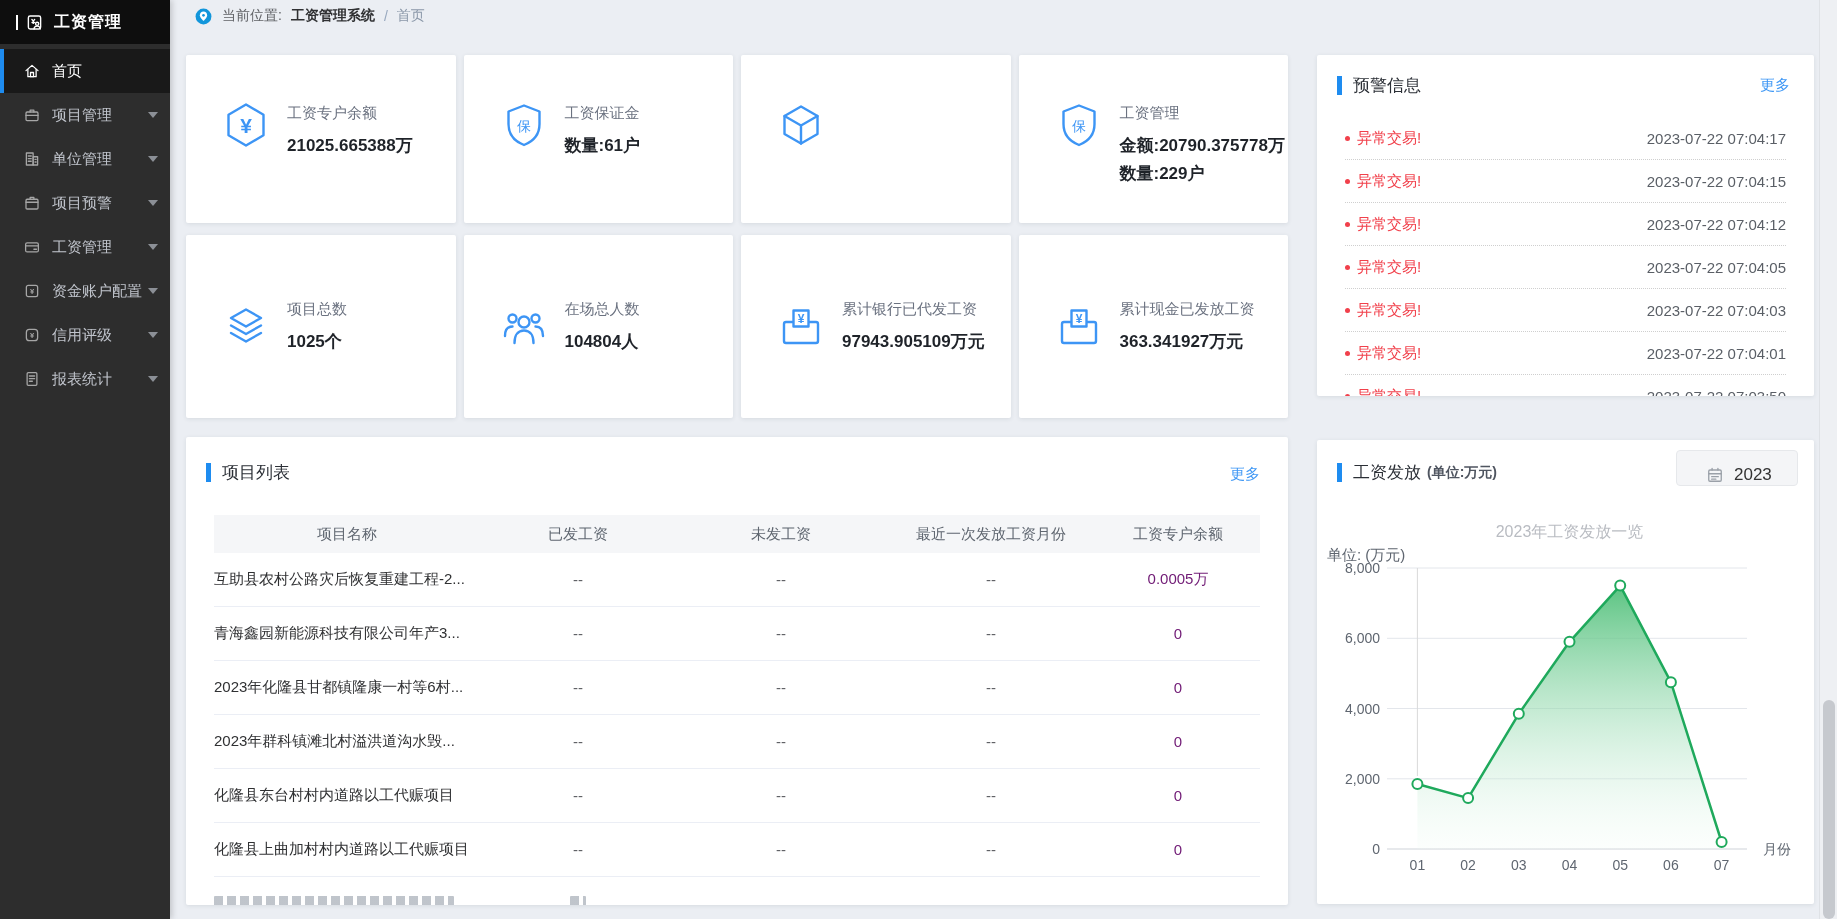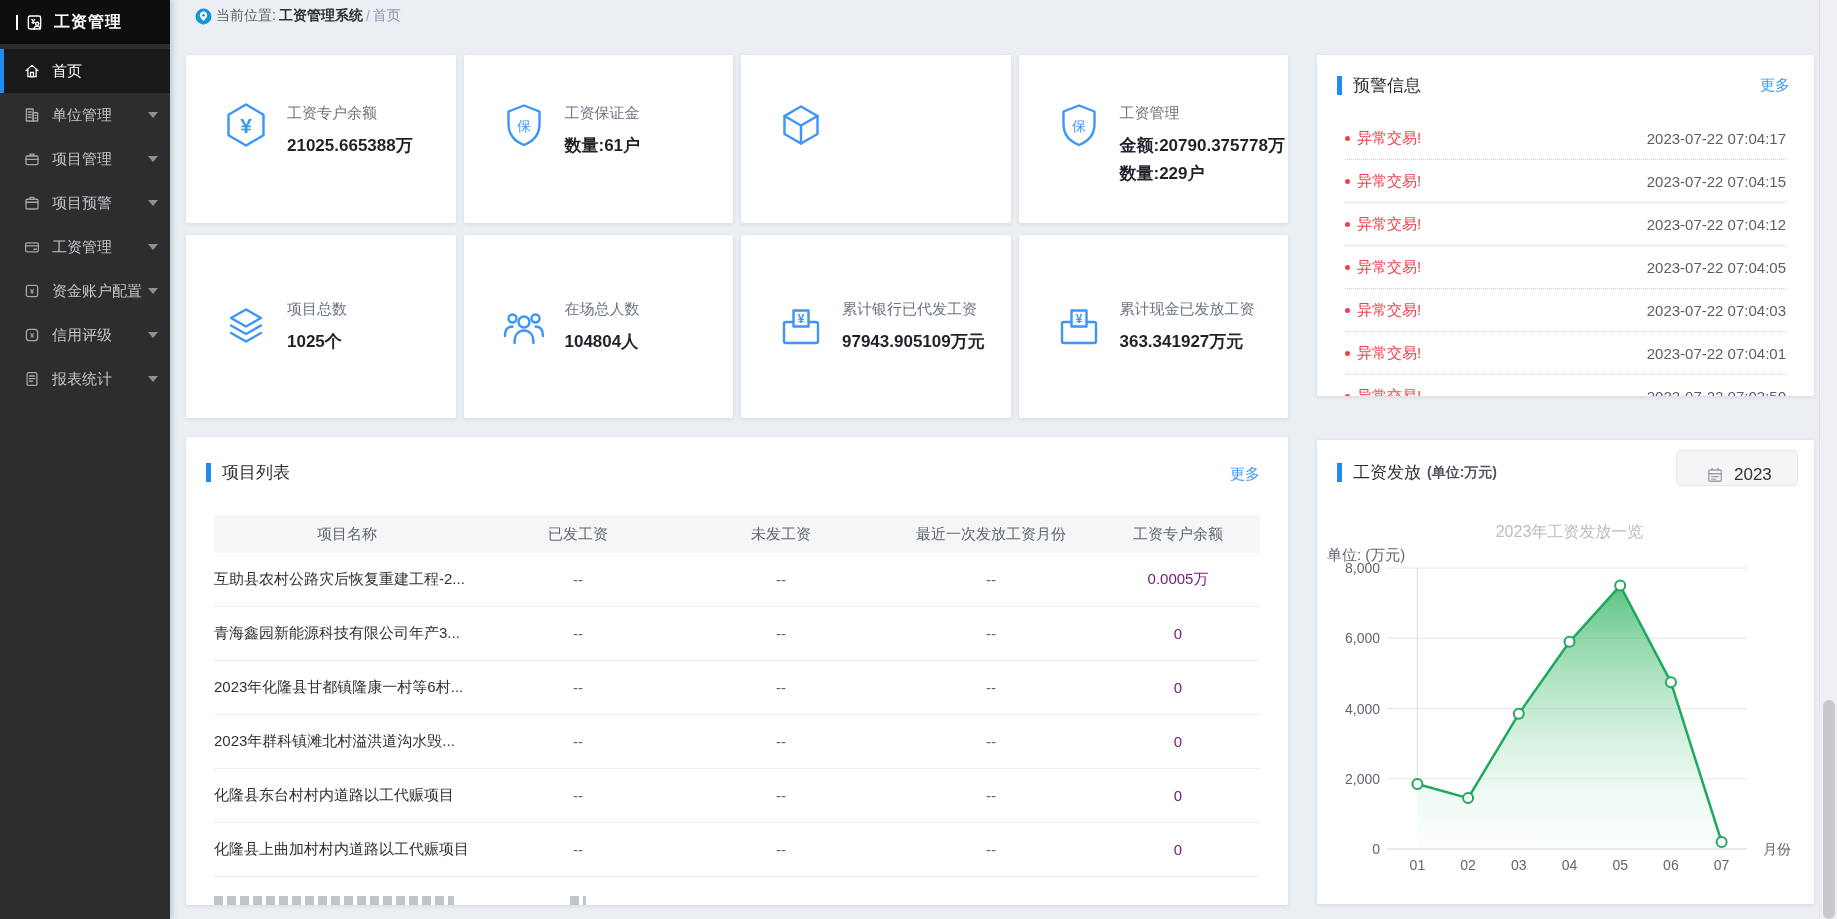--- a/index.html
+++ b/index.html
@@ -15,21 +15,21 @@
   #menu{padding-top:5px}
   .menu-item{height:44px;display:flex;align-items:center;padding:0 12px 0 23px;cursor:pointer}
   .menu-item .mi-label{color:#c0c4cc;font-size:15px;margin-left:11px}
   .menu-item .mi-icon svg{stroke:#a6a6a6}
   .menu-item .mi-icon text{fill:#a6a6a6;stroke:none}
   .menu-item.active{background:#191919;border-left:4px solid #1e8cf0;padding-left:19px}
   .menu-item.active .mi-label{color:#fff}
   .menu-item.active .mi-icon svg{stroke:#fff}
   .caret{margin-left:auto;display:flex}
   
-  #breadcrumb{position:absolute;left:194px;top:5px;height:22px;display:flex;align-items:center;gap:3px;z-index:2}
+  #breadcrumb{position:absolute;left:194px;top:5px;height:22px;display:flex;align-items:center;gap:9px;z-index:2}
   #breadcrumb .bc-prefix{color:#606266;font-size:14px}
   #breadcrumb .bc-root{color:#303133;font-size:14px;font-weight:bold}
   #breadcrumb .bc-sep{color:#97a8be;font-size:14px}
   #breadcrumb .bc-current{color:#8a97a8;font-size:14px}
   
   .cards-row{position:absolute;left:186px;width:1102px;display:flex;gap:8px}
   #cards-row1{top:55px;height:168px}
   #cards-row2{top:235px;height:183px}
   .stat-card{flex:1;background:#fff;border-radius:2px;box-shadow:0 1px 4px rgba(31,45,61,.10);
              display:flex;padding-left:36px;box-sizing:border-box}
@@ -102,43 +102,43 @@
               <rect x="10" y="14" width="4" height="5.5"></rect>
             </g>
           </svg>
         </span>
         <span class="mi-label">首页</span>
       </div>
       <div class="menu-item">
         <span class="icon mi-icon" style="display:inline-flex">
           <svg width="18" height="18" viewBox="0 0 24 24" xmlns="http://www.w3.org/2000/svg">
             <g fill="none" stroke-width="1.7" stroke-linecap="round" stroke-linejoin="round">
+              <rect x="4" y="8" width="16" height="11.5" rx="1.5"></rect>
+              <path d="M9.5 8 V5.5 h5 V8 M4 12.5 h16"></path>
+            </g>
+          </svg>
+        </span>
+        <span class="mi-label">项目管理</span>
+        <span class="icon caret" style="display:inline-flex">
+          <svg width="10" height="10" viewBox="0 0 10 6" xmlns="http://www.w3.org/2000/svg">
+            <polygon points="0,0 10,0 5,6" fill="#8b8f96"></polygon>
+          </svg>
+        </span>
+      </div>
+      <div class="menu-item">
+        <span class="icon mi-icon" style="display:inline-flex">
+          <svg width="18" height="18" viewBox="0 0 24 24" xmlns="http://www.w3.org/2000/svg">
+            <g fill="none" stroke-width="1.7" stroke-linecap="round" stroke-linejoin="round">
               <rect x="4.5" y="4" width="9" height="16"></rect>
               <rect x="13.5" y="9" width="6" height="11"></rect>
               <path d="M7 8 h4 M7 11.5 h4 M7 15 h4 M16 12.5 h1.5 M16 16 h1.5"></path>
             </g>
           </svg>
         </span>
         <span class="mi-label">单位管理</span>
-        <span class="icon caret" style="display:inline-flex">
-          <svg width="10" height="10" viewBox="0 0 10 6" xmlns="http://www.w3.org/2000/svg">
-            <polygon points="0,0 10,0 5,6" fill="#8b8f96"></polygon>
-          </svg>
-        </span>
-      </div>
-      <div class="menu-item">
-        <span class="icon mi-icon" style="display:inline-flex">
-          <svg width="18" height="18" viewBox="0 0 24 24" xmlns="http://www.w3.org/2000/svg">
-            <g fill="none" stroke-width="1.7" stroke-linecap="round" stroke-linejoin="round">
-              <rect x="4" y="8" width="16" height="11.5" rx="1.5"></rect>
-              <path d="M9.5 8 V5.5 h5 V8 M4 12.5 h16"></path>
-            </g>
-          </svg>
-        </span>
-        <span class="mi-label">项目管理</span>
         <span class="icon caret" style="display:inline-flex">
           <svg width="10" height="10" viewBox="0 0 10 6" xmlns="http://www.w3.org/2000/svg">
             <polygon points="0,0 10,0 5,6" fill="#8b8f96"></polygon>
           </svg>
         </span>
       </div>
       <div class="menu-item">
         <span class="icon mi-icon" style="display:inline-flex">
           <svg width="18" height="18" viewBox="0 0 24 24" xmlns="http://www.w3.org/2000/svg">
             <g fill="none" stroke-width="1.7" stroke-linecap="round" stroke-linejoin="round">

